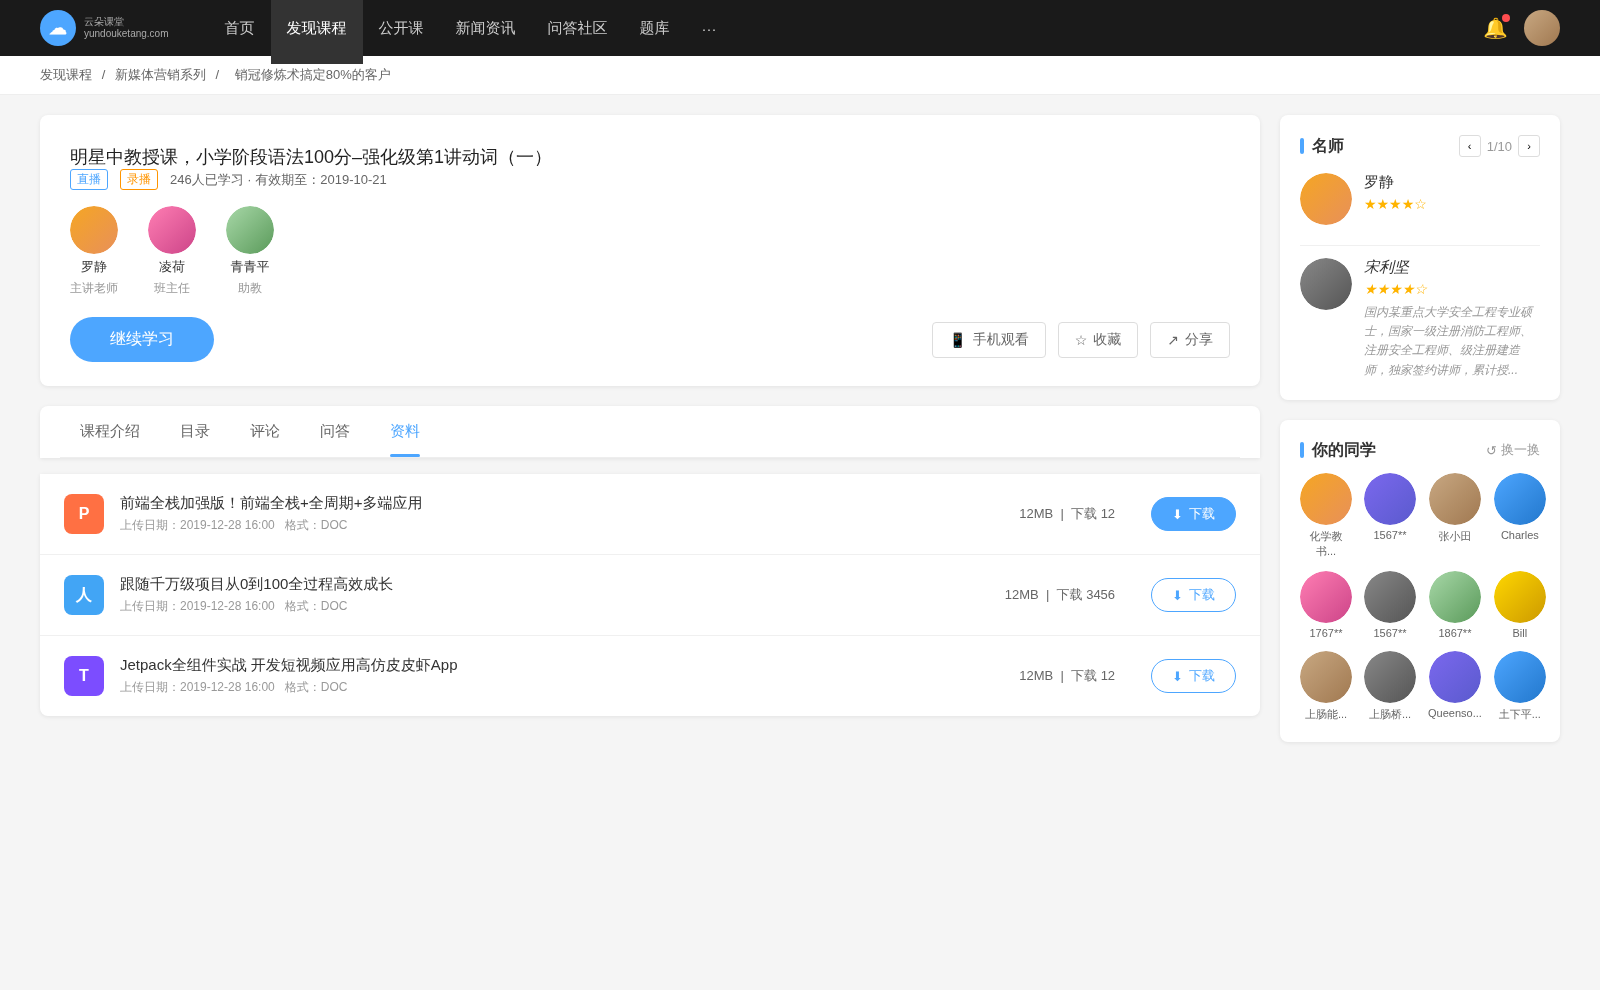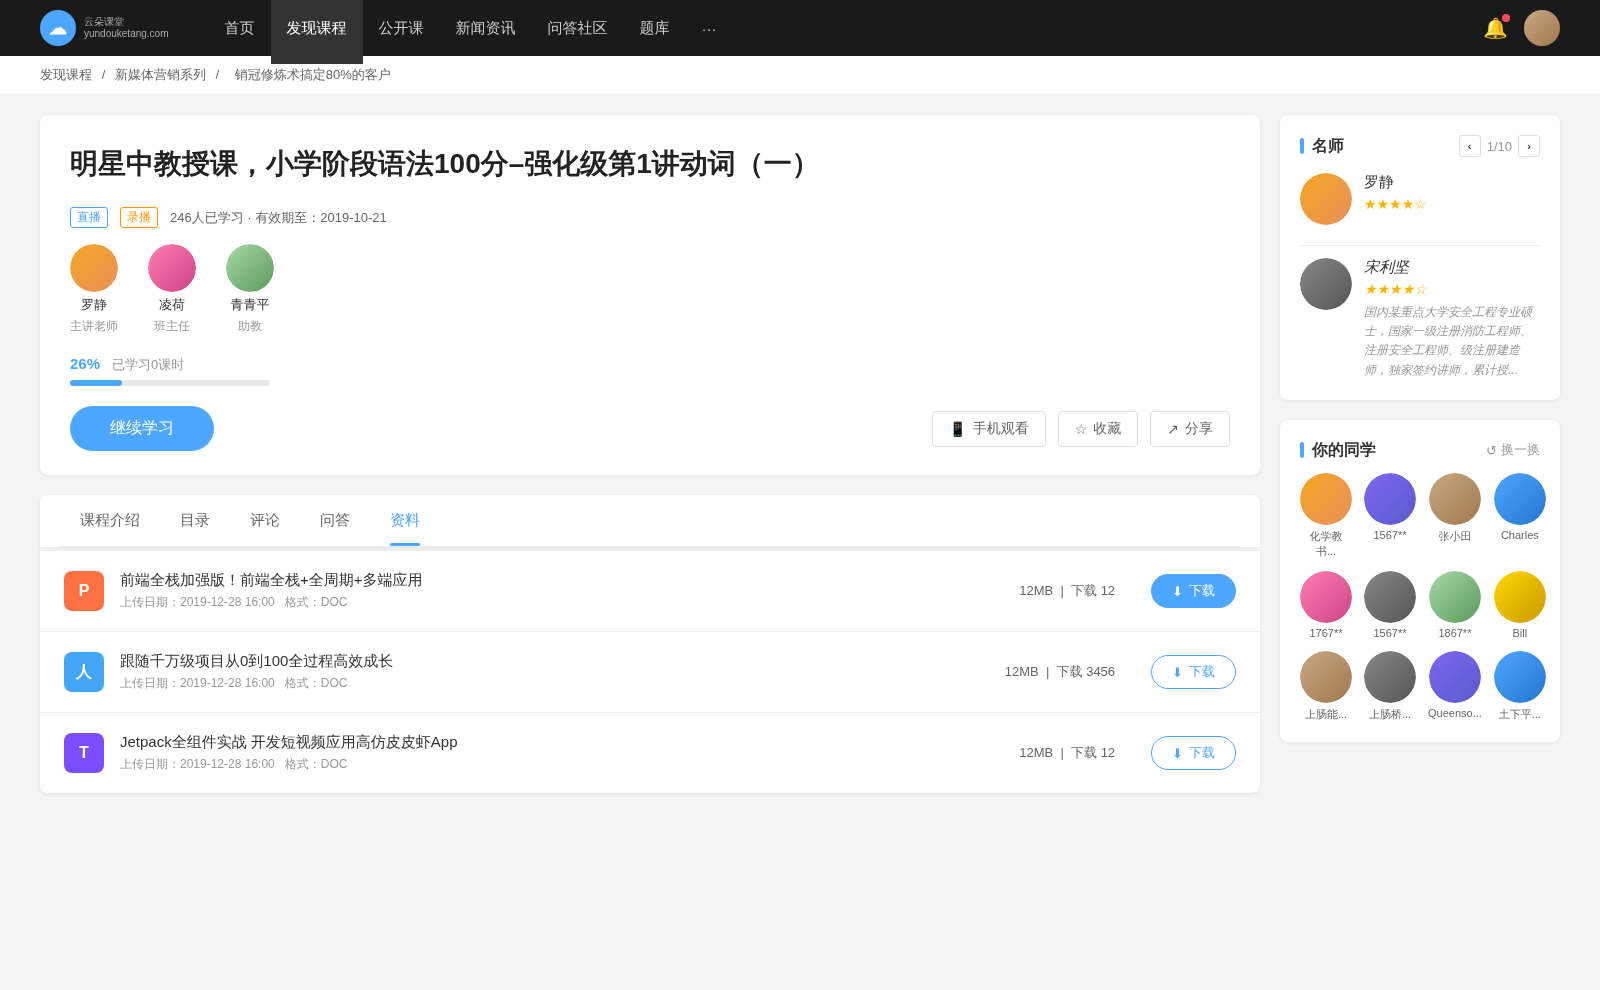--- a/index.html
+++ b/index.html
@@ -25,41 +25,41 @@
     .breadcrumb a { color: #666; text-decoration: none; }
     .breadcrumb span { margin: 0 6px; }
 
     
     .main-container { display: flex; gap: 20px; padding: 20px 40px; max-width: 1600px; }
     .content-area { flex: 1; }
     .sidebar { width: 280px; flex-shrink: 0; }
 
     
     .course-card { background: white; border-radius: 8px; padding: 30px 30px 24px; margin-bottom: 20px; box-shadow: 0 1px 4px rgba(0,0,0,0.08); }
-    .course-title { font-size: 28px; font-weight: bold; color: #222; margin-bottom: 24px; }
+    .course-title { font-size: 18px; font-weight: normal; color: #222; margin-bottom: 0; }
     .course-meta { display: flex; align-items: center; gap: 12px; margin-bottom: 16px; color: #666; font-size: 13px; }
     .badge { border: 1px solid #4da6ff; color: #4da6ff; padding: 1px 6px; border-radius: 3px; font-size: 12px; }
     .badge.orange { border-color: #ff9500; color: #ff9500; }
     .teachers { display: flex; align-items: center; gap: 30px; margin-bottom: 20px; }
     .teacher-item { display: flex; flex-direction: column; align-items: center; gap: 4px; }
     .teacher-avatar { width: 48px; height: 48px; border-radius: 50%; overflow: hidden; }
     .teacher-name { font-size: 13px; color: #333; font-weight: 500; }
     .teacher-role { font-size: 12px; color: #999; }
     .progress-section { margin-bottom: 20px; }
     .progress-label { color: #4da6ff; font-size: 15px; font-weight: bold; margin-bottom: 4px; }
     .progress-sub { color: #999; font-size: 13px; display: inline; margin-left: 8px; }
     .progress-bar-bg { width: 200px; height: 6px; background: #e8e8e8; border-radius: 3px; margin-top: 6px; }
     .progress-bar-fill { height: 100%; background: #4da6ff; border-radius: 3px; }
     .course-actions { display: flex; align-items: center; gap: 16px; margin-top: 4px; }
     .btn-primary { background: #4da6ff; color: white; border: none; border-radius: 24px; padding: 12px 40px; font-size: 16px; cursor: pointer; font-weight: 500; }
     .btn-action { display: flex; align-items: center; gap: 6px; color: #666; font-size: 14px; cursor: pointer; padding: 8px 16px; border: 1px solid #ddd; border-radius: 4px; background: white; }
     .actions-right { display: flex; gap: 12px; margin-left: auto; }
 
     
-    .tabs-card { background: white; border-radius: 8px; padding: 0 20px; margin-bottom: 4px; box-shadow: 0 1px 4px rgba(0,0,0,0.08); }
+    .tabs-card { background: white; border-radius: 8px; padding: 0 20px; margin-bottom: 16px; box-shadow: 0 1px 4px rgba(0,0,0,0.08); }
     .tabs { display: flex; border-bottom: 1px solid #eee; }
     .tab { padding: 16px 20px; font-size: 15px; color: #666; cursor: pointer; position: relative; }
     .tab.active { color: #4da6ff; font-weight: 500; }
     .tab.active::after { content: ''; position: absolute; bottom: 0; left: 50%; transform: translateX(-50%); width: 30px; height: 3px; background: #4da6ff; border-radius: 2px; }
 
     
     .resource-list { background: white; border-radius: 8px; padding: 0; margin-top: 0; box-shadow: 0 1px 4px rgba(0,0,0,0.08); }
     .resource-item { display: flex; align-items: center; padding: 20px 24px; border-bottom: 1px solid #f0f0f0; gap: 16px; }
     .resource-item:last-child { border-bottom: none; }
     .resource-icon { width: 40px; height: 40px; border-radius: 8px; display: flex; align-items: center; justify-content: center; color: white; font-size: 16px; font-weight: bold; flex-shrink: 0; }
@@ -177,27 +177,20 @@
     <span class="teacher-role">班主任</span>
   </div>
           <div class="teacher-item">
     <div class="teacher-avatar">
       <div style="width:100%;height:100%;border-radius:50%;" class="av7"></div>
     </div>
     <span class="teacher-name">青青平</span>
     <span class="teacher-role">助教</span>
   </div>
         </div>
-      <div class="progress-section">
-        <span class="progress-label">26%</span>
-        <span class="progress-sub">已学习0课时</span>
-        <div class="progress-bar-bg">
-          <div class="progress-bar-fill" style="width: 26%"></div>
-        </div>
-      </div>
       <div class="course-actions">
         <button class="btn-primary">继续学习</button>
         <div class="actions-right">
           <button class="btn-action">
             <span>📱</span>
             <span>手机观看</span>
           </button>
           <button class="btn-action">
             <span>☆</span>
             <span>收藏</span>

